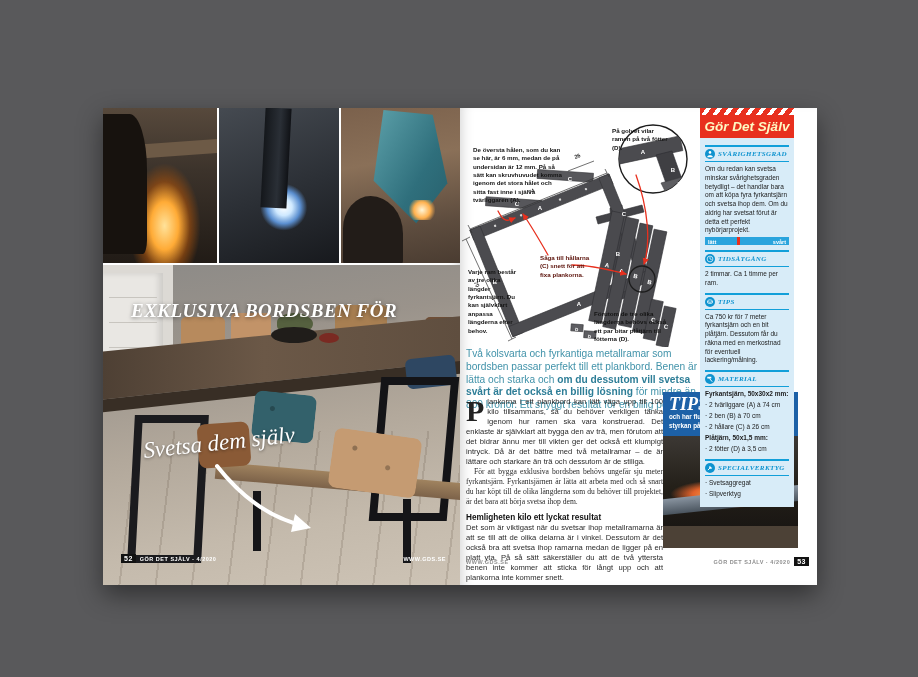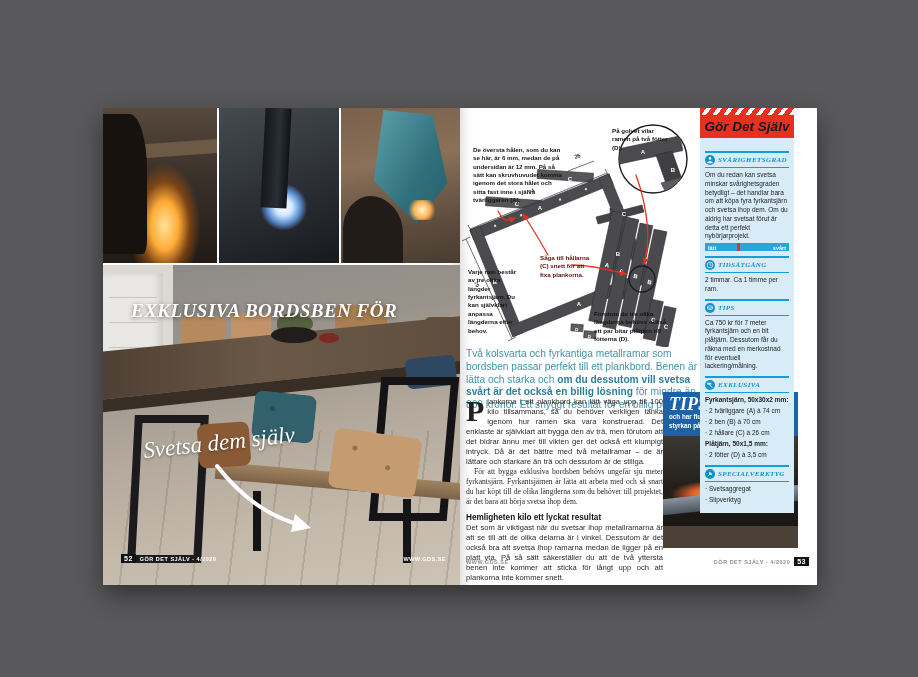--- a/index.html
+++ b/index.html
@@ -95,24 +95,24 @@
   .tips-label{float:left;font:italic bold 18px/0.85 "Liberation Serif",serif;margin-right:4px;}
   .tips-text{font:bold 6.3px/1.3 "Liberation Sans",sans-serif;display:block;}
   .tips-photo{position:relative;height:112px;overflow:hidden;background:
       radial-gradient(ellipse 74px 20px at 45% 52%, #ffc262 0%, #e2622a 42%, rgba(90,35,10,0) 72%),
       linear-gradient(180deg,#3c3834 0%,#242019 45%,#141110 100%);}
   .steel-bar{position:absolute;left:-6px;top:50%;width:110%;height:16px;background:linear-gradient(#8a95a1,#4a545e);transform:rotate(-6deg);}
   .bench-front{position:absolute;left:0;bottom:0;width:100%;height:22px;background:#4c4136;}
 
   .sidebar{position:absolute;left:240px;top:0;width:94px;}
   .tape{height:7px;background:repeating-linear-gradient(125deg,#e8301e 0 5px,#fff 5px 9px);}
-  .banner{height:23px;background:#e8301e;color:#0f172a;font:italic 900 13.5px "Liberation Sans",sans-serif;display:flex;align-items:center;justify-content:center;}
+  .banner{height:23px;background:#e8301e;color:#fef9c3;font:italic 900 13.5px "Liberation Sans",sans-serif;display:flex;align-items:center;justify-content:center;}
   .panel{background:#d8ecf8;padding:5px 5px 7px;}
   .sb-head{display:flex;align-items:center;gap:3px;border-top:2px solid #129fd9;border-bottom:1px solid #129fd9;padding:2px 0;margin:5px 0 3px;color:#0e93cf;font:italic bold 7px "Liberation Serif",serif;letter-spacing:.4px;}
-  .sb-head:first-child{margin-top:8px;}
+  .sb-head:first-child{margin-top:2px;}
   .sb-icon{width:10px;height:10px;border-radius:50%;background:#0e93cf;flex:none;display:flex;align-items:center;justify-content:center;}
   .sb-text{font:6.5px/1.35 "Liberation Sans",sans-serif;color:#1c1c1c;margin:0 0 2px;}
   .sb-b{font-weight:bold;margin-top:3px;}
   .scale{position:relative;height:8px;background:#2aa4dd;margin:2px 0 2px;font:bold 5.5px "Liberation Sans",sans-serif;color:#fff;}
   .scale-l{position:absolute;left:3px;top:1.4px;}
   .scale-r{position:absolute;right:3px;top:1.4px;}
   .scale-marker{position:absolute;top:0;width:3px;height:8px;background:#e8301e;}
 
   .pr-footer{position:absolute;left:6px;right:8px;top:449px;display:flex;justify-content:space-between;align-items:center;font:bold 5.5px "Liberation Sans",sans-serif;color:#8e8e8e;letter-spacing:.5px;}
   .pr-footer .grp{display:flex;align-items:center;gap:4px;}
@@ -358,21 +358,21 @@
         </div>
         <p class="sb-text">Ca 750 kr för 7 meter fyrkantsjärn och en bit plåtjärn. Dessutom får du räkna med en merkostnad för eventuell lackering/målning.</p>
 
         <div class="sb-head">
           <span class="sb-icon">
             <svg width="8" height="8" viewBox="0 0 10 10">
                 <rect x="1.6" y="2.2" width="5" height="2.2" fill="#fff"></rect>
                 <path d="M4.4,4.4 L7.8,8.4" stroke="#fff" stroke-width="1.2"></path>
               </svg>
           </span>
-          <span>EXKLUSIVA</span>
+          <span>MATERIAL</span>
         </div>
         <p class="sb-text sb-b">Fyrkantsjärn, 50x30x2 mm:</p>
         <p class="sb-text">· 2 tvärliggare (A) à 74 cm</p>
         <p class="sb-text">· 2 ben (B) à 70 cm</p>
         <p class="sb-text">· 2 hållare (C) à 26 cm</p>
         <p class="sb-text sb-b">Plåtjärn, 50x1,5 mm:</p>
         <p class="sb-text">· 2 fötter (D) à 3,5 cm</p>
 
         <div class="sb-head">
           <span class="sb-icon">

